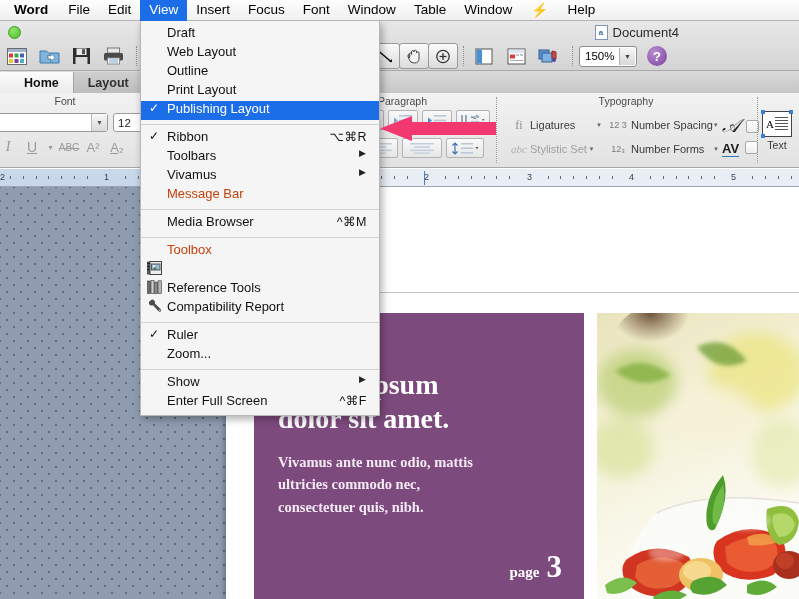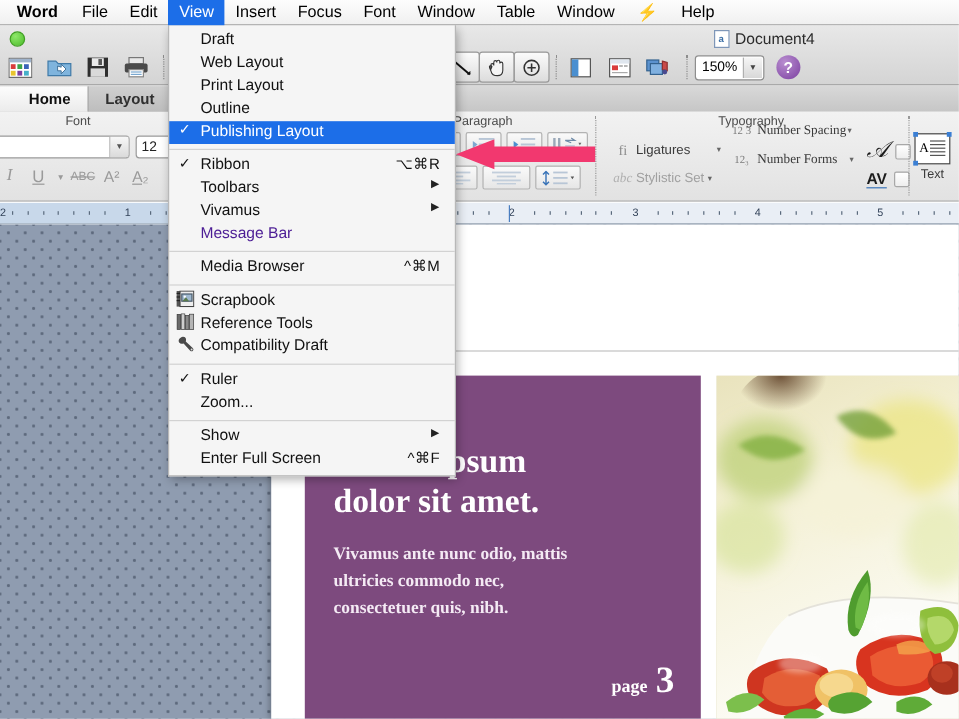--- a/index.html
+++ b/index.html
@@ -299,21 +299,21 @@
   .mi .lbl { flex: 1; }
   .mi .acc {
     font-size: 12.5px; color: #111; padding-right: 12px; letter-spacing: 0.5px;
   }
   .mi .sub {
     font-size: 9px; color: #222; padding-right: 13px;
   }
   .mi.hl { background: #1c6ee8; color: #fff; }
   .mi.hl .chk, .mi.hl .lbl { color: #fff; }
   .mi.dis { color: #b0b0b0; }
-  .mi.dis .lbl { color: #4c1d95; }
+  .mi.dis .lbl { color: #c2410c; }
   .mi .micon {
     width: 26px; text-align: center; font-size: 12px; flex-shrink: 0;
     display: flex; align-items: center; justify-content: center;
   }
   .msep {
     height: 1px; background: #d2d2d2; margin: 4px 0 4px 0;
   }
 
   
   .arrow-ann {
@@ -546,37 +546,37 @@
         <span class="typ-ico" style="font-family:'Liberation Serif',serif;color:#8d8d8d;">fi</span>
         <span class="typ-lbl">Ligatures</span>
         <span class="typ-car" style="margin-left:22px;">▾</span>
       </div>
       <div class="typ-row" style="height:24px;color:#a0a0a0;">
         <span class="typ-ico" style="font-family:'Liberation Serif',serif;font-style:italic;font-size:11px;color:#b0b0b0;">abc</span>
         <span class="typ-lbl">Stylistic Set</span>
         <span class="typ-car">▾</span>
       </div>
     </div>
-    <div style="position:absolute;left:105px;top:4px;font-family:Liberation Serif, serif;">
+    <div style="position:absolute;left:105px;top:20px;">
       <div class="typ-row" style="height:24px;">
         <span class="typ-ico" style="font-size:9px;color:#7a7a7a;width:26px;">12 3</span>
         <span class="typ-lbl">Number Spacing</span>
         <span class="typ-car" style="margin-left:1px;">▾</span>
       </div>
       <div class="typ-row" style="height:24px;">
         <span class="typ-ico" style="font-size:9px;color:#7a7a7a;width:26px;">12₃</span>
         <span class="typ-lbl">Number Forms</span>
         <span class="typ-car" style="margin-left:10px;">▾</span>
       </div>
     </div>
     <div style="position:absolute;left:222px;top:22px;display:flex;align-items:center;">
       <span style="font-family:'Liberation Serif',serif;font-style:italic;font-size:19px;color:#1c1c1c;">𝒜</span>
       <span class="chkbox"></span>
     </div>
-    <div style="position:absolute;left:222px;top:48px;display:flex;align-items:center;">
+    <div style="position:absolute;left:222px;top:48px;display:flex;">
       <span style="font-size:13px;font-weight:bold;color:#1c1c1c;border-bottom:1px solid #3a74b8;">AV</span>
       <span class="chkbox"></span>
     </div>
   </div>
 
   <div class="grp-div" style="left:757px;"></div>
 
   <div class="textwid">
     <div class="textbox-ico">
       <span style="font-family:'Liberation Serif',serif;">A</span>
@@ -762,25 +762,25 @@
       <div class="mi">
         <span class="chk"></span>
         <span class="lbl">Draft</span>
       </div>
       <div class="mi">
         <span class="chk"></span>
         <span class="lbl">Web Layout</span>
       </div>
       <div class="mi">
         <span class="chk"></span>
+        <span class="lbl">Outline</span>
+      </div>
+      <div class="mi">
+        <span class="chk"></span>
         <span class="lbl">Print Layout</span>
-      </div>
-      <div class="mi">
-        <span class="chk"></span>
-        <span class="lbl">Outline</span>
       </div>
       <div class="mi hl">
         <span class="chk">✓</span>
         <span class="lbl">Publishing Layout</span>
       </div>
       <div class="msep"></div>
       <div class="mi">
         <span class="chk">✓</span>
         <span class="lbl">Ribbon</span>
         <span class="acc">⌥⌘R</span>
@@ -799,54 +799,57 @@
         <span class="chk"></span>
         <span class="lbl">Message Bar</span>
       </div>
       <div class="msep"></div>
       <div class="mi">
         <span class="chk"></span>
         <span class="lbl">Media Browser</span>
         <span class="acc">^⌘M</span>
       </div>
       <div class="msep"></div>
+      <div class="mi dis">
+        <span class="chk"></span>
+        <span class="lbl">Toolbox</span>
+      </div>
       <div class="mi">
         <span class="micon">
           <svg width="15" height="14" viewBox="0 0 15 14">
             <rect x="0" y="0.5" width="3" height="13" fill="#555"></rect>
             <rect x="3" y="0.5" width="11.5" height="13" fill="#eee" stroke="#444"></rect>
             <rect x="4.5" y="3" width="8.5" height="6" fill="#9fb8cf" stroke="#4a5a6a"></rect>
             <circle cx="7" cy="5.2" r="1" fill="#fff"></circle>
             <path d="M5 9 L8 5.8 L10.5 9Z" fill="#5a7a4a"></path>
             <rect x="0" y="2" width="3" height="1" fill="#222"></rect>
             <rect x="0" y="5" width="3" height="1" fill="#222"></rect>
             <rect x="0" y="8" width="3" height="1" fill="#222"></rect>
           </svg>
         </span>
-        <span class="lbl">Scrapbook</span>
       </div>
       <div class="mi">
         <span class="micon">
           <svg width="15" height="14" viewBox="0 0 15 14">
             <rect x="0.5" y="1" width="3" height="12.5" fill="#6a6a6a" stroke="#3a3a3a" stroke-width="0.6"></rect>
             <rect x="4" y="0.5" width="3" height="13" fill="#cfcfcf" stroke="#3a3a3a" stroke-width="0.6"></rect>
             <rect x="7.5" y="2" width="3" height="11.5" fill="#8a8a8a" stroke="#3a3a3a" stroke-width="0.6"></rect>
             <rect x="11" y="0.8" width="3.4" height="12.7" fill="#b5b5b5" stroke="#3a3a3a" stroke-width="0.6"></rect>
           </svg>
         </span>
         <span class="lbl">Reference Tools</span>
       </div>
       <div class="mi">
         <span class="micon">
           <svg width="15" height="14" viewBox="0 0 15 14">
             <path d="M3.5 1.5 Q1 3.2 2.3 5.4 Q3.6 7.2 6 6.2 L11.5 12.2 Q12.8 13.4 13.8 12.2 Q14.8 11 13.6 9.9 L7.8 4.5 Q8.6 2 6.8 0.9 Q5 0 3.5 1.5 Z" fill="#4a4a4a"></path>
             <circle cx="12.7" cy="11.2" r="0.8" fill="#ddd"></circle>
           </svg>
         </span>
-        <span class="lbl">Compatibility Draft</span>
+        <span class="lbl">Compatibility Report</span>
       </div>
       <div class="msep"></div>
       <div class="mi">
         <span class="chk">✓</span>
         <span class="lbl">Ruler</span>
       </div>
       <div class="mi">
         <span class="chk"></span>
         <span class="lbl">Zoom...</span>
       </div>

